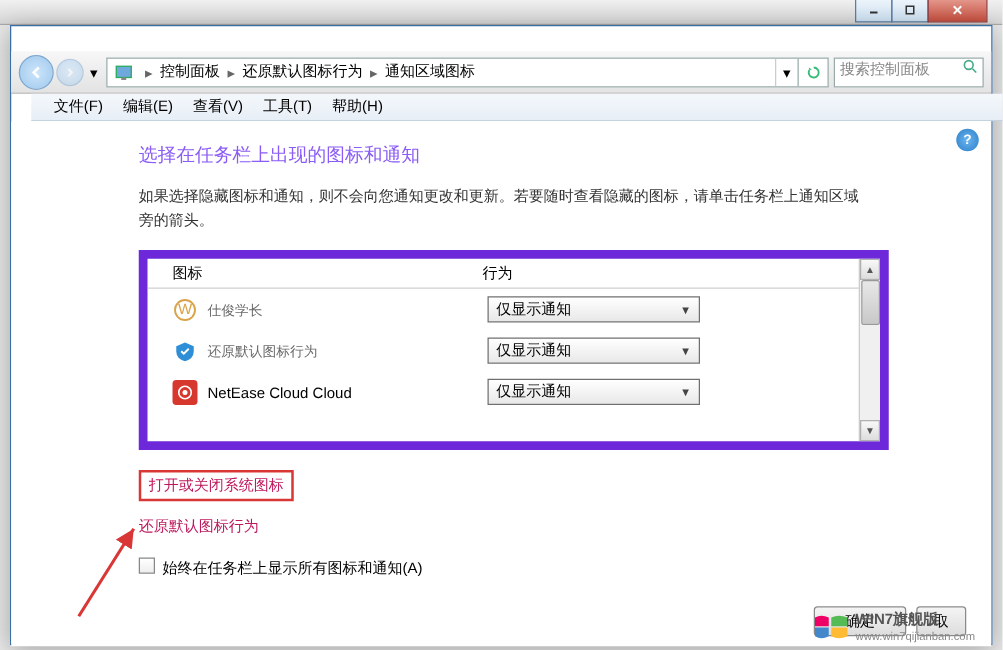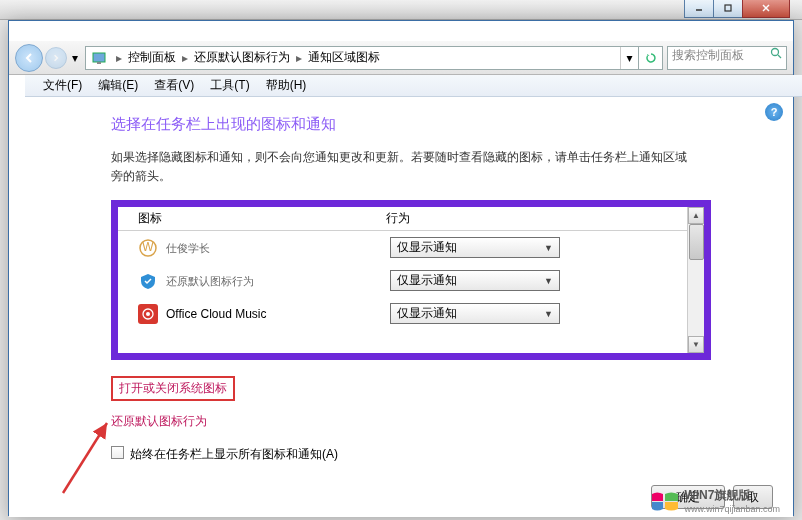--- a/index.html
+++ b/index.html
@@ -174,21 +174,21 @@
       </div>
 
       <div class="row">
         <div class="row-icon" style="background:#d7382e;border-radius:3px">
             <svg width="14" height="14">
               <circle cx="7" cy="7" r="5" fill="none" stroke="#fff" stroke-width="1.3"></circle>
               <circle cx="7" cy="7" r="2" fill="#fff"></circle>
             </svg>
           </div>
         <div class="row-text">
-          <div>Office Cloud Music</div>
+          <div>NetEase Cloud Cloud</div>
         </div>
         <div class="row-select">
             <span>仅显示通知</span>
             <span class="dd">▼</span>
           </div>
       </div>
 
       <div class="vscroll">
         <div class="arrow">▲</div>
         <div class="thumb"></div>

